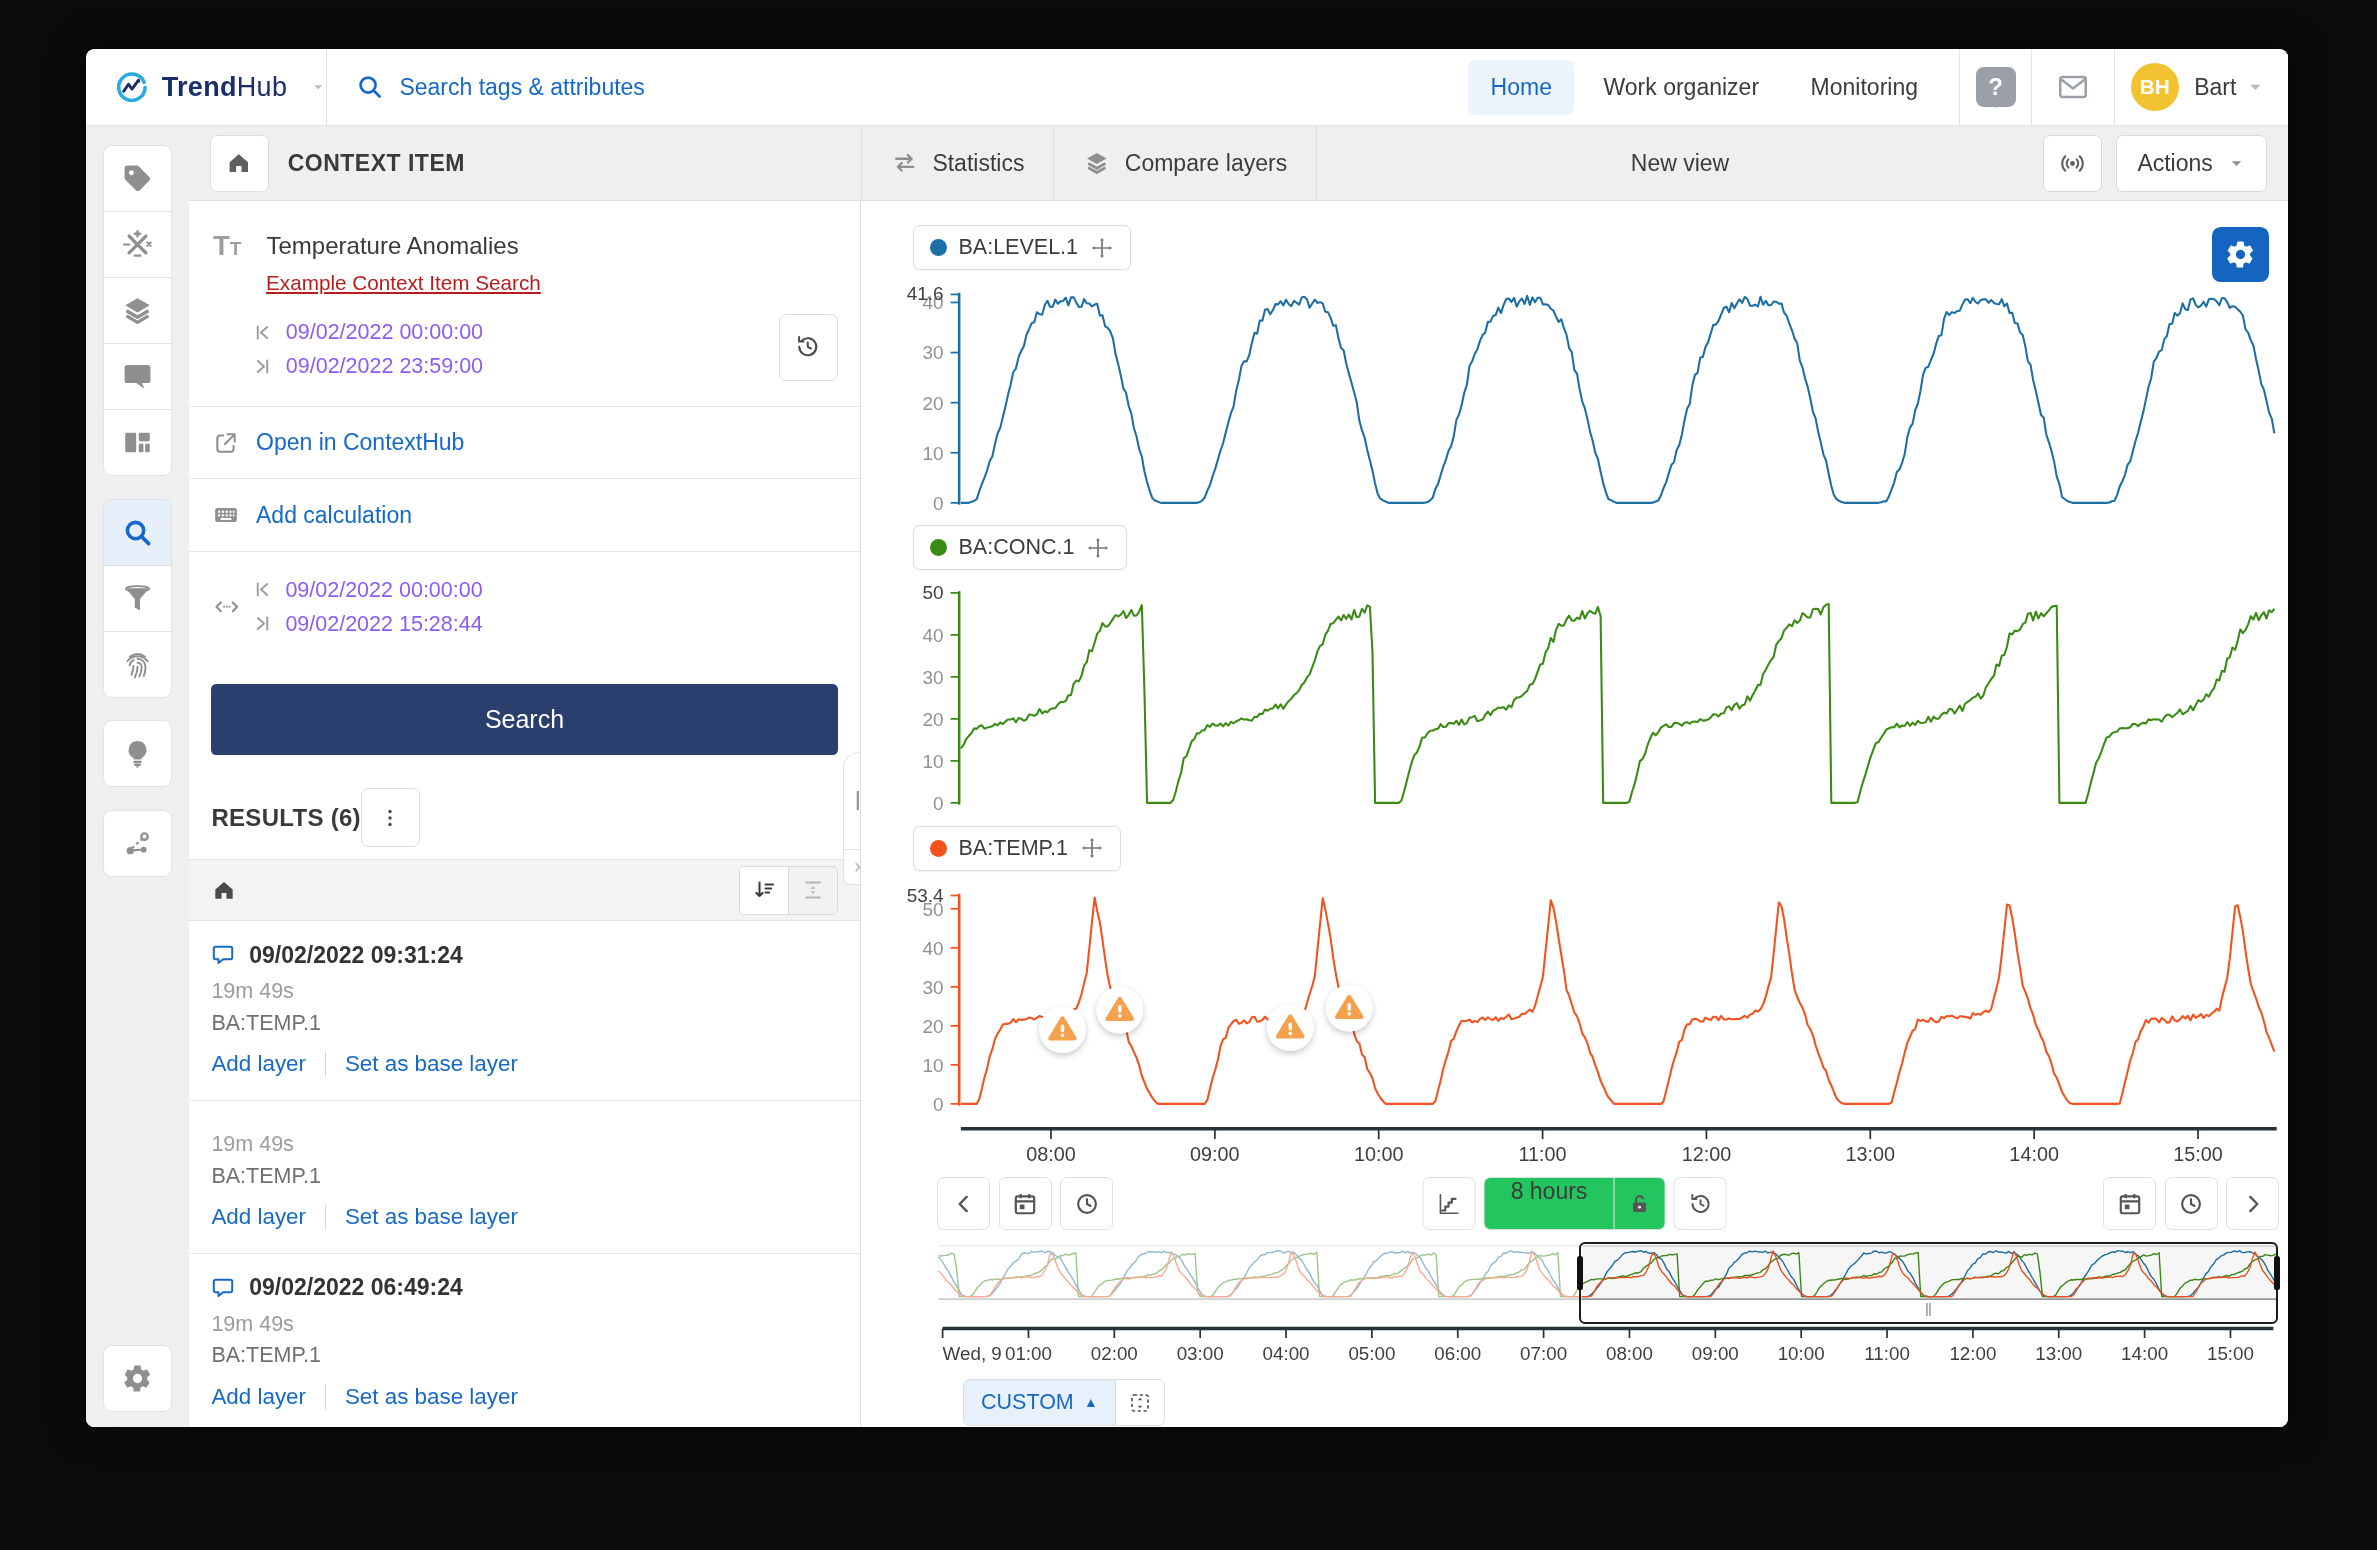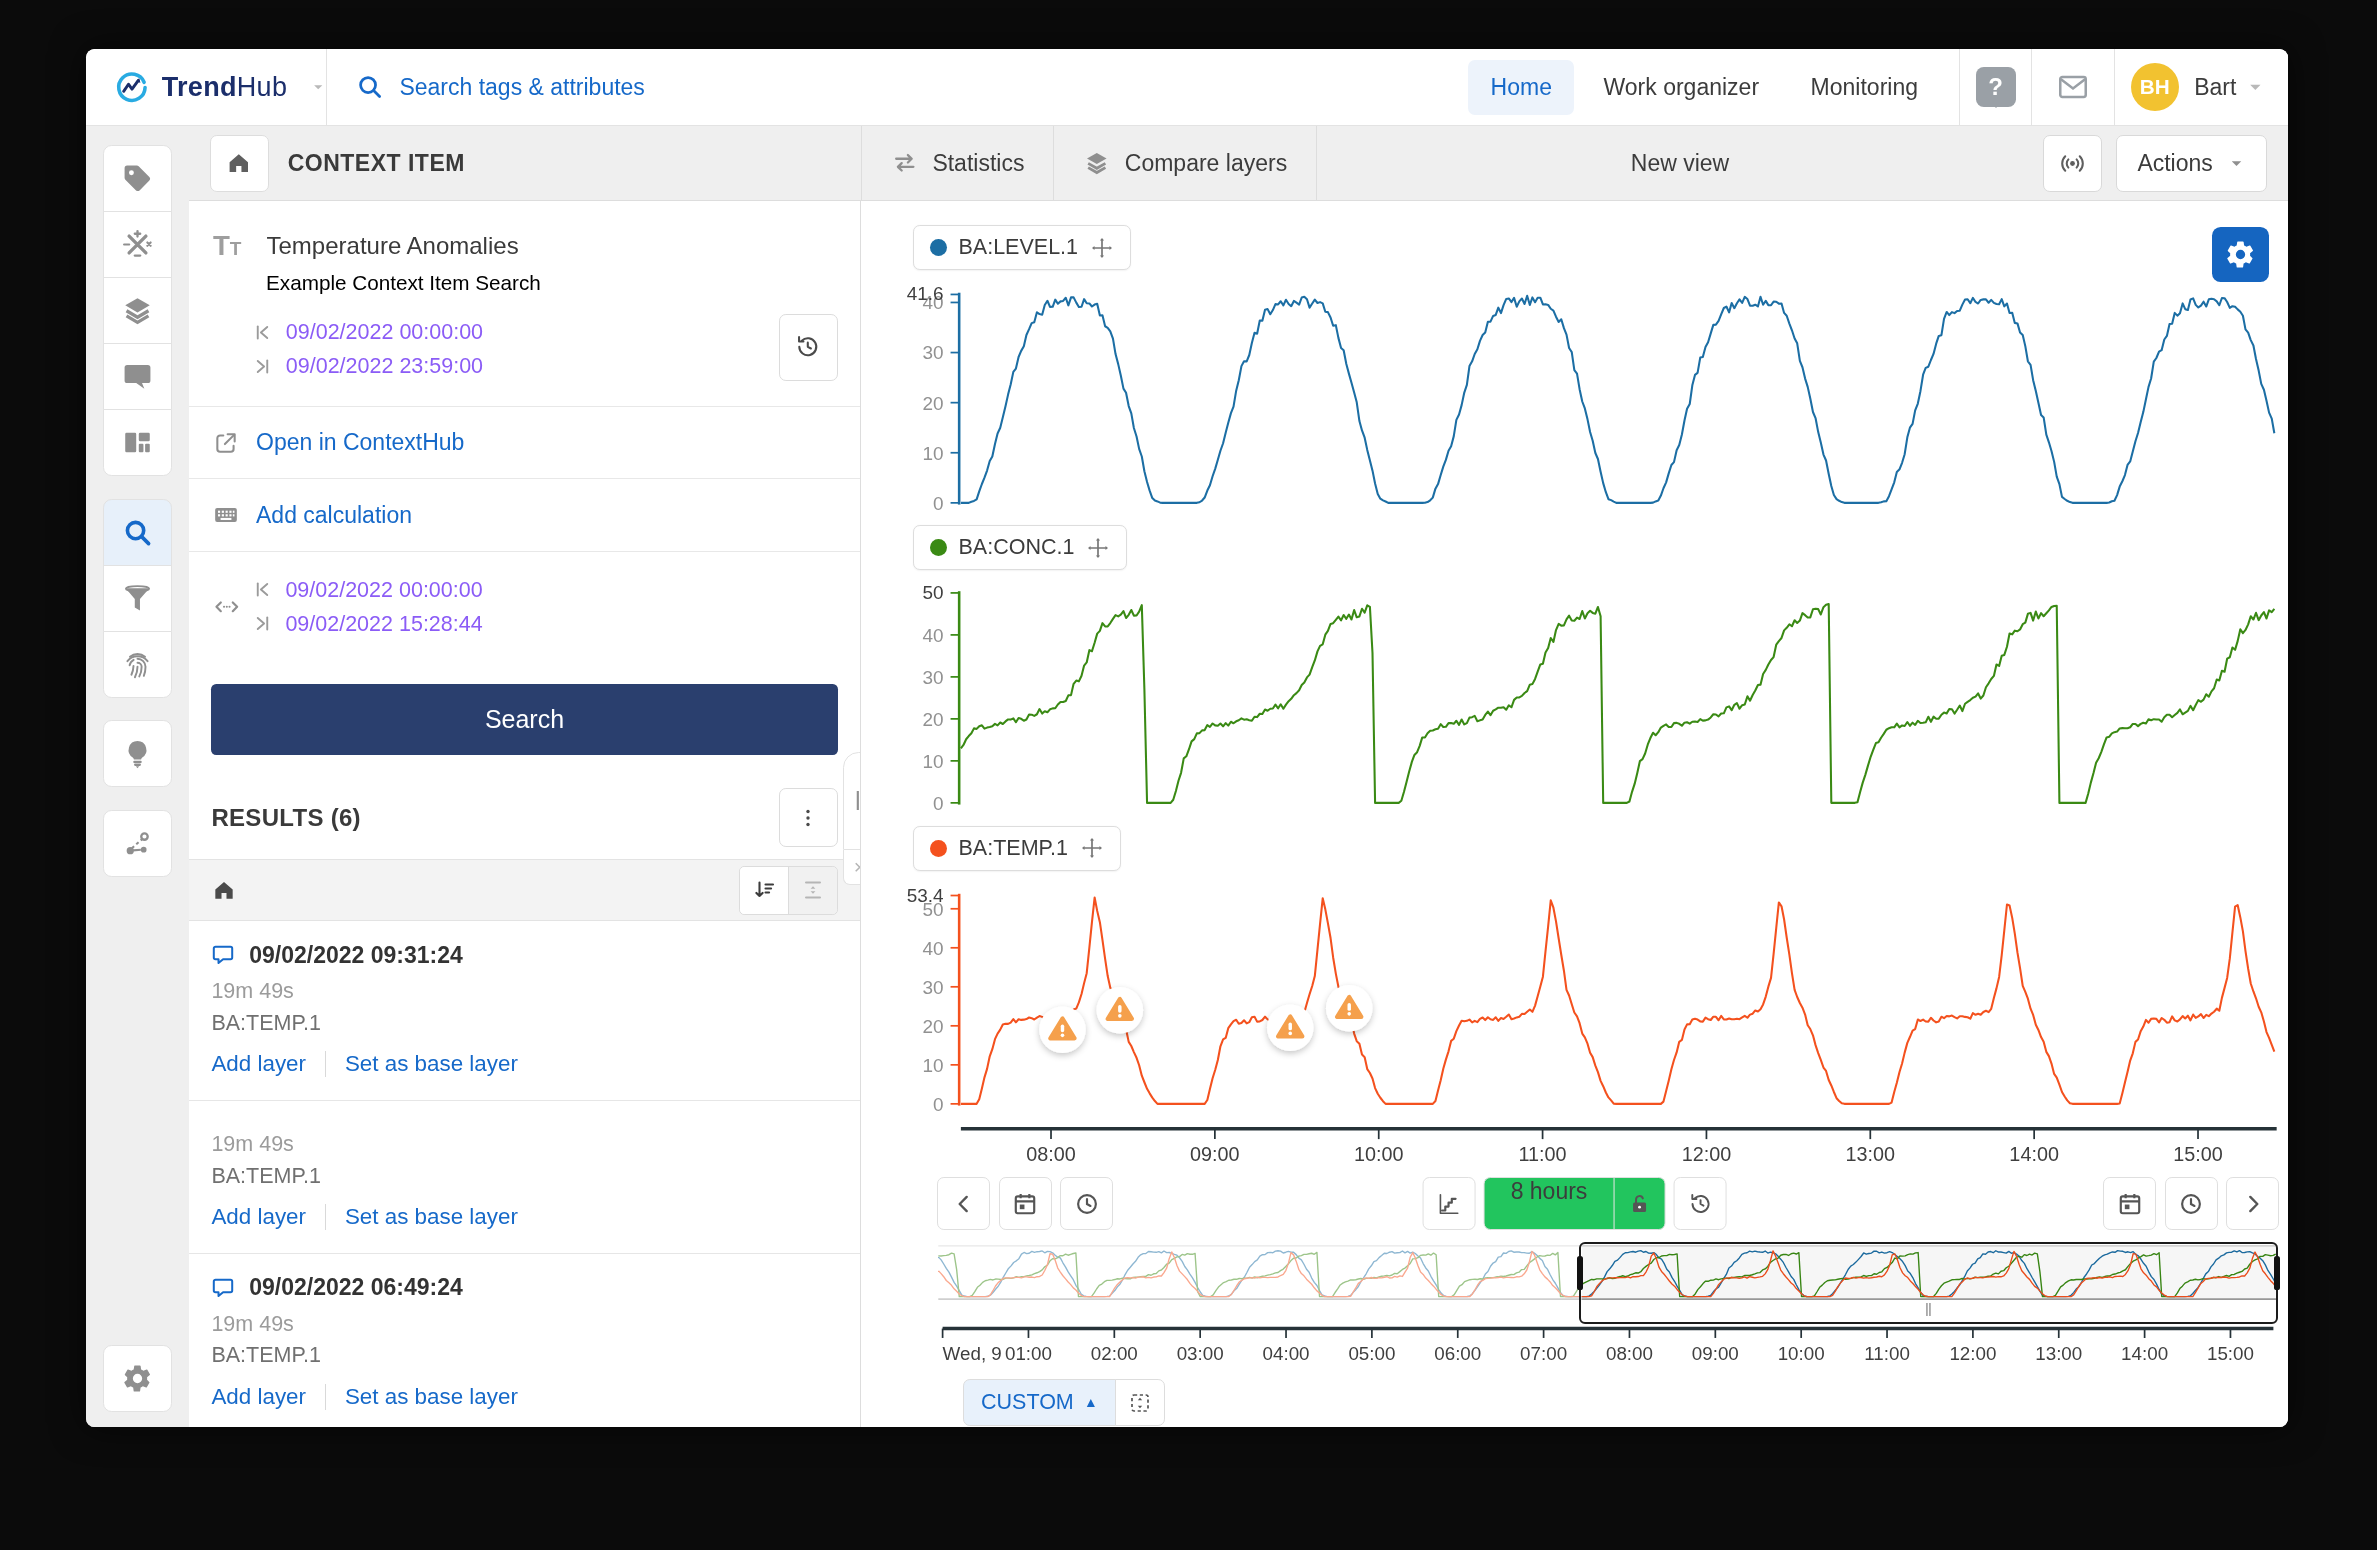--- a/index.html
+++ b/index.html
@@ -61,35 +61,35 @@
 
   .body-row{flex:1;display:flex;min-height:0;}
 
   
   .left-panel{width:672px;min-width:672px;background:#fff;border-right:0.9px solid #ddd;position:relative;overflow:hidden;box-sizing:border-box;}
   .ci-top{padding:29px 22.4px 22.4px 24px;position:relative;}
   .ci-title-row{display:flex;align-items:center;gap:15.5px;}
   .tt-icon{color:#9e9e9e;font-weight:bold;font-size:27.6px;width:38px;}
   .tt-icon .small{font-size:19px;}
   .ci-title{font-size:24px;color:#3a3a3a;}
-  .ci-sub{margin:8.6px 0 20.7px 53px;font-size:20.7px;color:#000000;}
+  .ci-sub{margin:8.6px 0 20.7px 53px;font-size:20.7px;color:#b91c1c;text-decoration:underline;}
   .dates{margin-left:40px;position:relative;}
   .date-row{display:flex;align-items:center;gap:13.8px;line-height:34px;}
   .date-row .icon{width:19px;height:19px;color:#9b9b9b;}
   .date-text{font-size:21.5px;color:#8b5cf6;}
   .hist-btn{position:absolute;right:0;top:-1.7px;width:57px;height:65px;background:#fff;border:0.9px solid #dcdcdc;border-radius:6.9px;display:flex;align-items:center;justify-content:center;color:#4a4a4a;}
   .hist-btn .icon{width:27.6px;height:27.6px;}
   .hr{border-top:0.9px solid #e8e8e8;}
   .link-row{padding:22.4px 24px;display:flex;align-items:center;gap:17px;cursor:pointer;}
   .link-row .icon{width:26px;height:26px;color:#8f8f8f;}
   .link-text{font-size:23px;color:#1669c9;}
   .range-block{padding:20.7px 24px;display:flex;align-items:center;}
   .range-block > .icon{width:27.6px;height:27.6px;color:#8f8f8f;margin-right:12px;}
   .search-btn{margin:22.4px 22.4px 0 22.4px;height:71px;background:#2a3f6e;border-radius:5.2px;color:#fff;font-size:25px;display:flex;align-items:center;justify-content:center;cursor:pointer;}
-  .results-hdr{margin-top:33px;padding:0 22.4px;display:flex;align-items:center;justify-content:space-between;}
+  .results-hdr{margin-top:33px;padding:0 22.4px;display:flex;align-items:center;}
   .results-title{font-size:24px;font-weight:bold;color:#3a3a3a;letter-spacing:0.3px;}
   .kebab-btn{width:57px;height:57px;background:#fff;border:0.9px solid #dcdcdc;border-radius:6.9px;display:flex;align-items:center;justify-content:center;color:#4a4a4a;}
   .kebab-btn .icon{width:24px;height:24px;}
   .results-subhdr{margin-top:12px;height:60px;background:#f3f3f3;border-top:0.9px solid #e3e3e3;border-bottom:0.9px solid #e3e3e3;display:flex;align-items:center;justify-content:space-between;padding:0 22.4px;}
   .results-subhdr > .icon{width:26px;height:26px;color:#4a4a4a;}
   .sort-group{display:flex;border:0.9px solid #dcdcdc;border-radius:5.2px;overflow:hidden;}
   .sort-btn{width:48px;height:47px;display:flex;align-items:center;justify-content:center;}
   .sort-btn .icon{width:24px;height:24px;}
   .sort-btn.on{background:#fff;color:#3c3c3c;border-right:0.9px solid #dcdcdc;}
   .sort-btn.off{background:#f1f1f1;color:#b5b5b5;}

